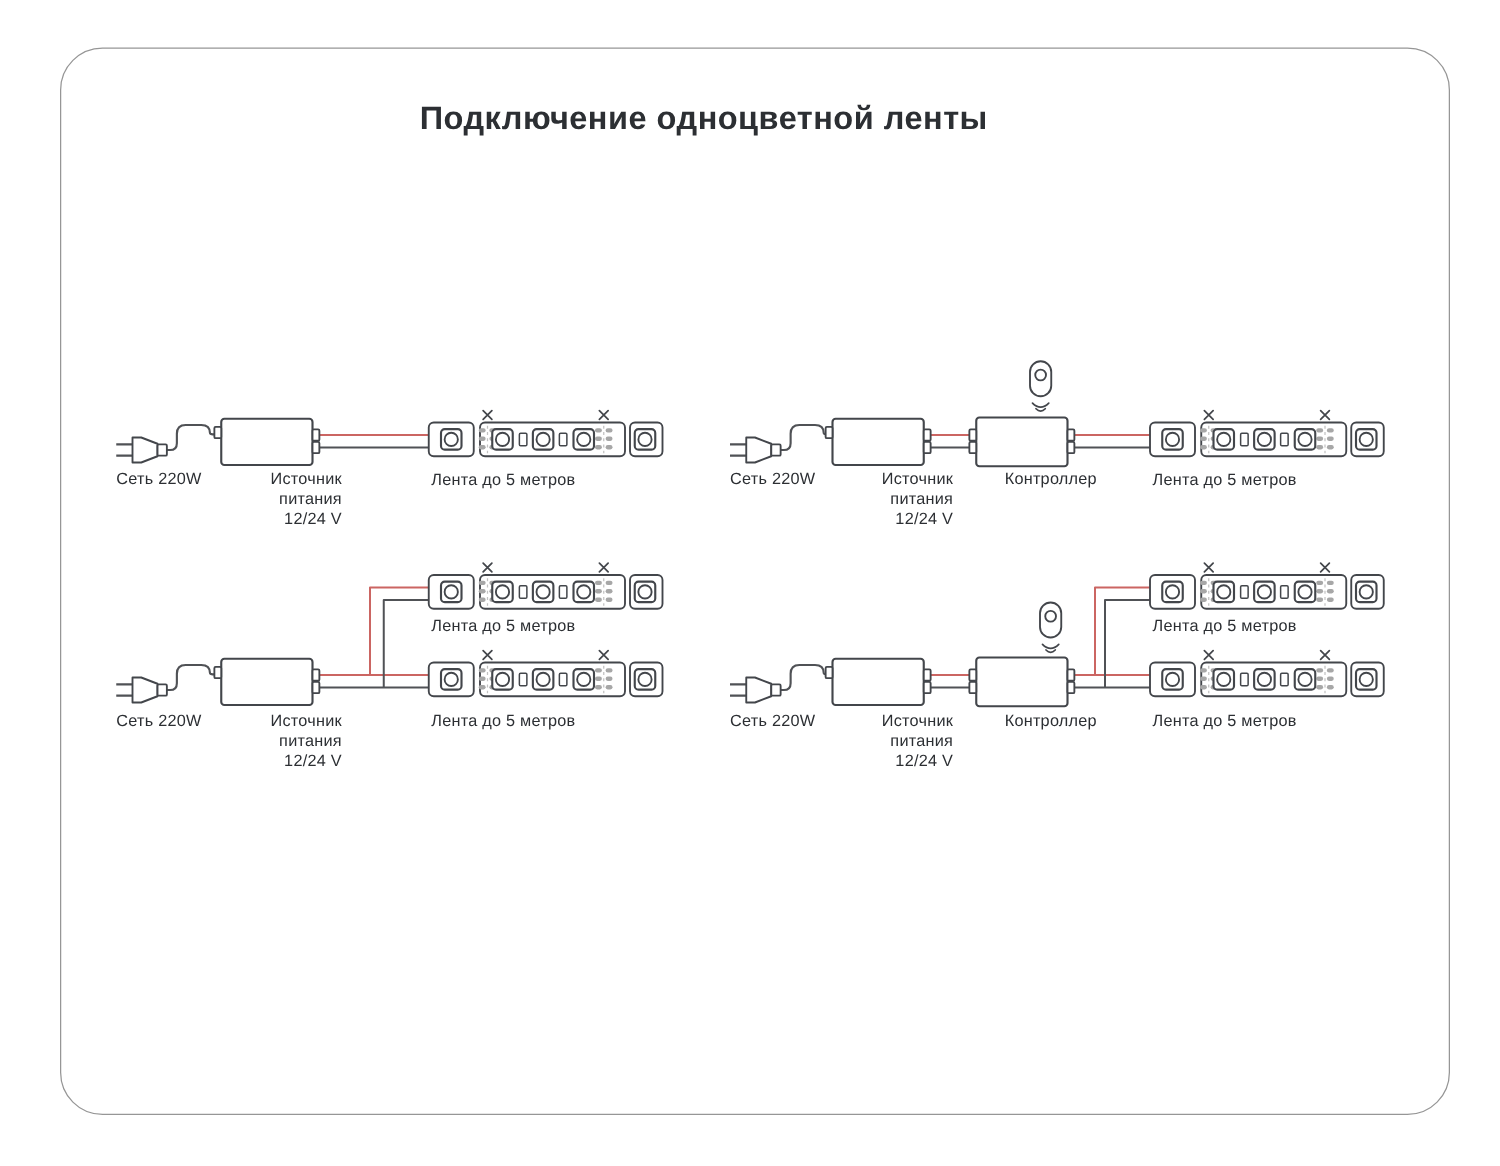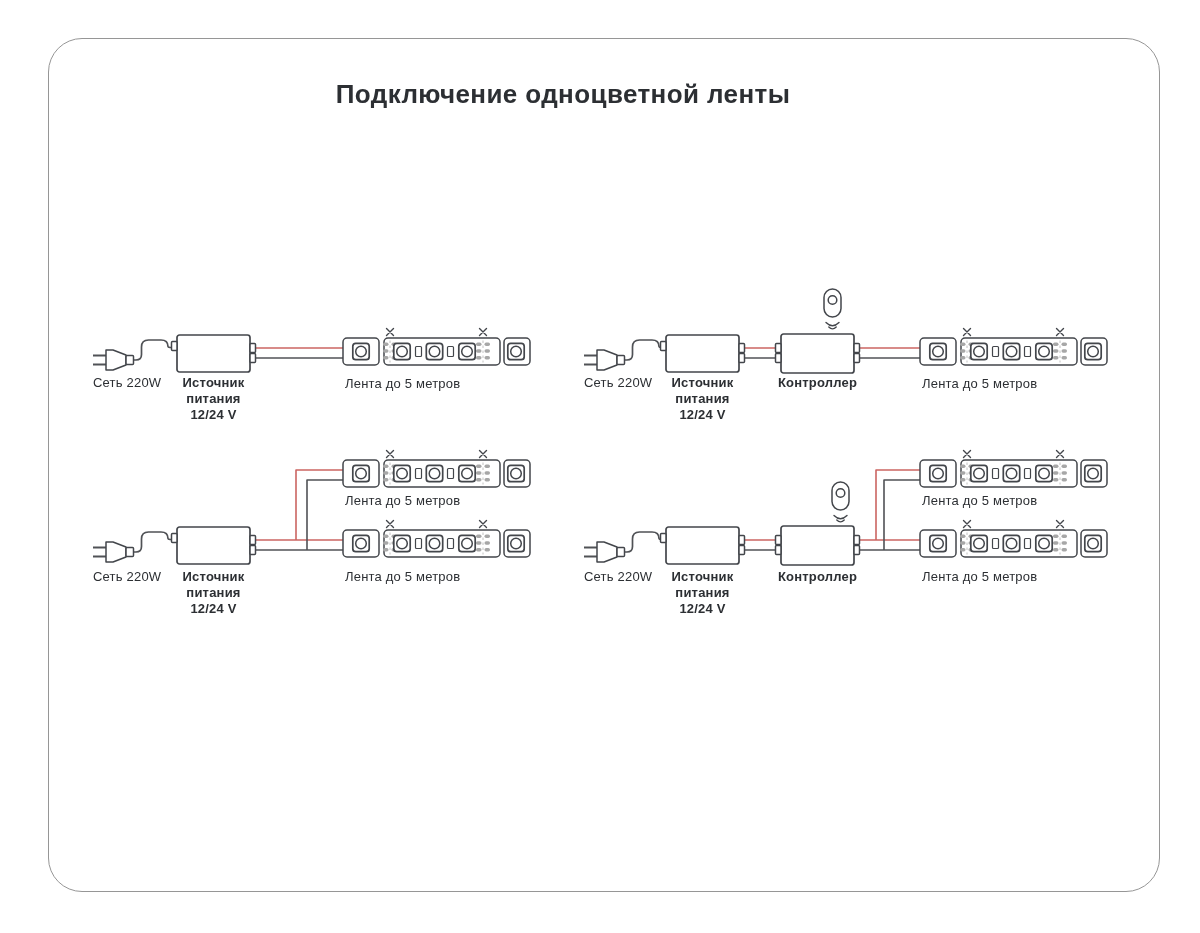--- a/index.html
+++ b/index.html
@@ -15,21 +15,21 @@
   .title{
     position:absolute;top:79px;left:563px;transform:translateX(-50%);
     font-size:26px;font-weight:700;letter-spacing:.4px;color:var(--text,#2c2f33);
     white-space:nowrap;
   }
   .diagram-svg{position:absolute;left:0;top:0;}
   .label{
     position:absolute;font-size:13px;line-height:16px;color:var(--text,#2c2f33);
     letter-spacing:.2px;white-space:nowrap;
   }
-  .label.centered{width:120px;text-align:center;white-space:normal;font-weight:bold;}
+  .label.centered{width:120px;text-align:right;white-space:normal;}
   
   .box{fill:#fff;stroke:var(--outline,#43464b);stroke-width:1.5;}
   .boxthick{fill:#fff;stroke:var(--outline,#43464b);stroke-width:1.7;}
   .wire{fill:none;stroke-width:1.6;stroke-linejoin:round;stroke-linecap:butt;}
   .live{stroke:var(--wire_live,#cb6562);}
   .neutral{stroke:var(--wire_neutral,#505256);}
   .cable{fill:none;stroke:var(--wire_neutral,#505256);stroke-width:1.7;stroke-linejoin:round;}
   .prong{stroke:var(--wire_neutral,#505256);stroke-width:1.8;fill:none;}
   .ledring{fill:none;stroke:var(--outline,#43464b);stroke-width:1.5;}
   .res{fill:#fff;stroke:var(--outline,#43464b);stroke-width:1.2;}

